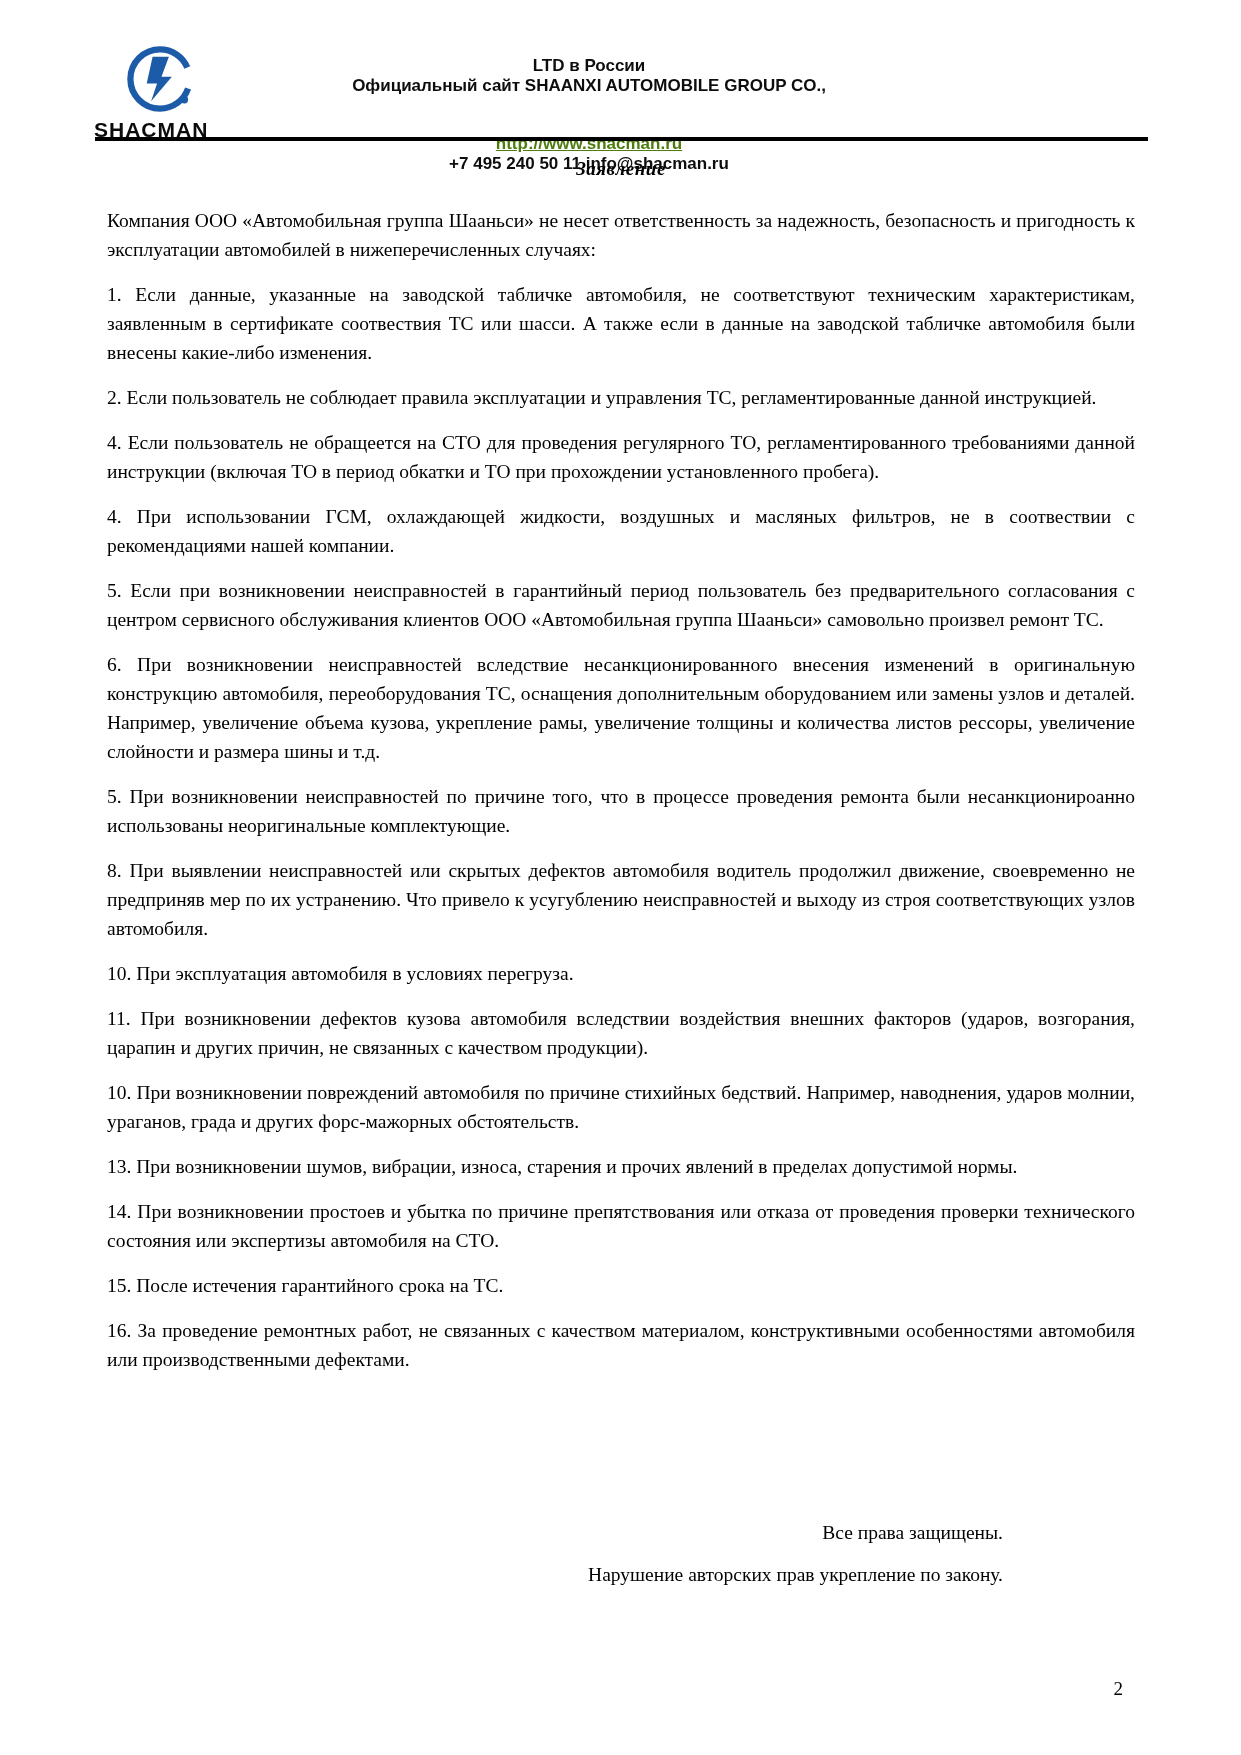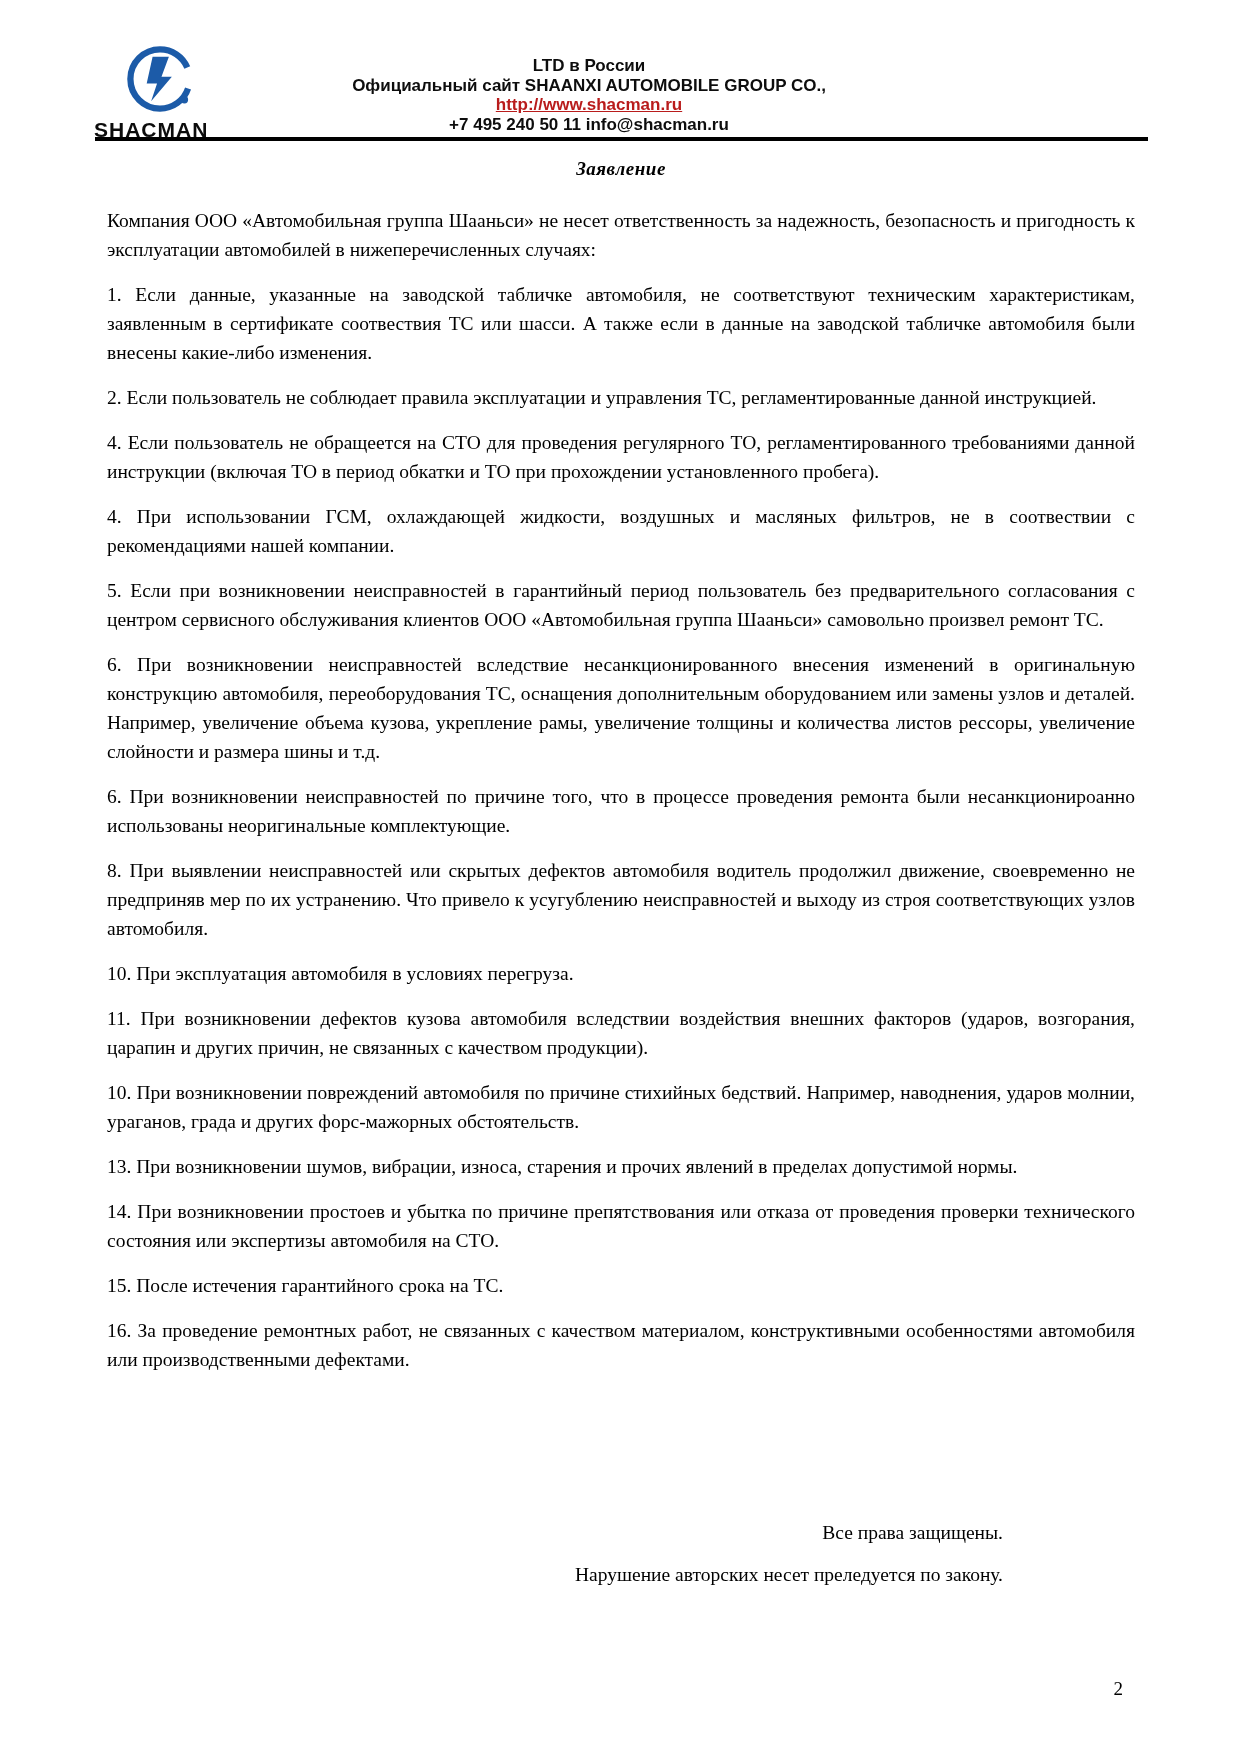--- a/index.html
+++ b/index.html
@@ -21,21 +21,21 @@
     color: #0c0c0c; margin-top: 2px; white-space: nowrap;
   }
 
   
   .header-text {
     position: absolute; top: 56px; left: 168px; width: 842px;
     text-align: center;
     font-family: "Liberation Sans", sans-serif;
     font-weight: 700; font-size: 17px; line-height: 19.5px; color: #0d0d0d;
   }
-  .header-link { color: #b91c1c; text-decoration: underline; display: block; }
+  .header-link { color: #4d7c0f; text-decoration: underline; display: block; margin-top: 39px; }
 
   
   .rule { position: absolute; left: 95px; right: 93px; top: 137px; height: 4px; background: #000; }
 
   
   .content { position: absolute; left: 107px; top: 158px; width: 1028px; }
   .title {
     text-align: center; font-size: 19px; font-weight: 700; font-style: italic;
     margin: 0 0 26px 0; letter-spacing: 0.5px;
   }
@@ -80,32 +80,32 @@
   <div class="content">
     <h1 class="title">Заявление</h1>
     <p class="para">Компания ООО «Автомобильная группа Шааньси» не несет ответственность за надежность, безопасность и пригодность к эксплуатации автомобилей в нижеперечисленных случаях:</p>
     <div id="statements">
         <p class="para">1. Если данные, указанные на заводской табличке автомобиля, не соответствуют техническим характеристикам, заявленным в сертификате соотвествия ТС или шасси. А также если  в данные на заводской табличке автомобиля были внесены какие-либо изменения.</p>
         <p class="para">2. Если пользователь не соблюдает правила эксплуатации и управления ТС, регламентированные данной инструкцией.</p>
         <p class="para">4. Если пользователь не обращеется на СТО для проведения регулярного ТО, регламентированного требованиями данной инструкции (включая ТО в период обкатки и ТО при прохождении установленного пробега).</p>
         <p class="para">4. При использовании ГСМ, охлаждающей жидкости, воздушных и масляных фильтров, не в соотвествии с рекомендациями нашей компании.</p>
         <p class="para">5. Если при возникновении неисправностей в гарантийный период пользователь без предварительного согласования с центром сервисного обслуживания клиентов ООО «Автомобильная группа Шааньси» самовольно произвел ремонт ТС.</p>
         <p class="para">6. При возникновении неисправностей вследствие несанкционированного  внесения изменений в оригинальную конструкцию автомобиля, переоборудования ТС, оснащения дополнительным оборудованием или замены узлов и деталей. Например, увеличение объема кузова, укрепление рамы, увеличение толщины и количества листов рессоры, увеличение слойности и размера шины и т.д.</p>
-        <p class="para">6. При возникновении неисправностей по причине того, что в процессе проведения ремонта были несанкционироанно использованы неоригинальные комплектующие.</p>
+        <p class="para">5. При возникновении неисправностей по причине того, что в процессе проведения ремонта были несанкционироанно использованы неоригинальные комплектующие.</p>
         <p class="para">8. При выявлении неисправностей или скрытых дефектов автомобиля водитель продолжил движение, своевременно не предприняв мер по их устранению.  Что привело к усугублению неисправностей  и выходу из строя соответствующих узлов автомобиля.</p>
         <p class="para">10. При эксплуатация автомобиля в условиях перегруза.</p>
         <p class="para">11. При возникновении  дефектов кузова автомобиля вследствии воздействия внешних факторов (ударов, возгорания, царапин и других причин, не связанных с качеством продукции).</p>
         <p class="para">10. При возникновении повреждений автомобиля по причине стихийных бедствий.  Например, наводнения, ударов молнии, ураганов, града и других форс-мажорных обстоятельств.</p>
         <p class="para">13. При возникновении шумов, вибрации, износа, старения и прочих явлений в пределах допустимой нормы.</p>
         <p class="para">14. При возникновении простоев и убытка по причине препятствования или отказа от проведения проверки технического состояния или экспертизы автомобиля  на СТО.</p>
         <p class="para">15. После истечения гарантийного срока на ТС.</p>
         <p class="para">16. За проведение ремонтных работ, не связанных с качеством материалом, конструктивными особенностями автомобиля или производственными дефектами.</p>
       </div>
   </div>
 
   <div class="footer">
     <div class="footer-line">Все права защищены.</div>
-    <div class="footer-line footer-line2">Нарушение авторских несет преледуется по закону.</div>
+    <div class="footer-line footer-line2">Нарушение авторских прав укрепление по закону.</div>
   </div>
 
   <div class="pagenum">2</div>
 
 </div>
 
 </body></html>

